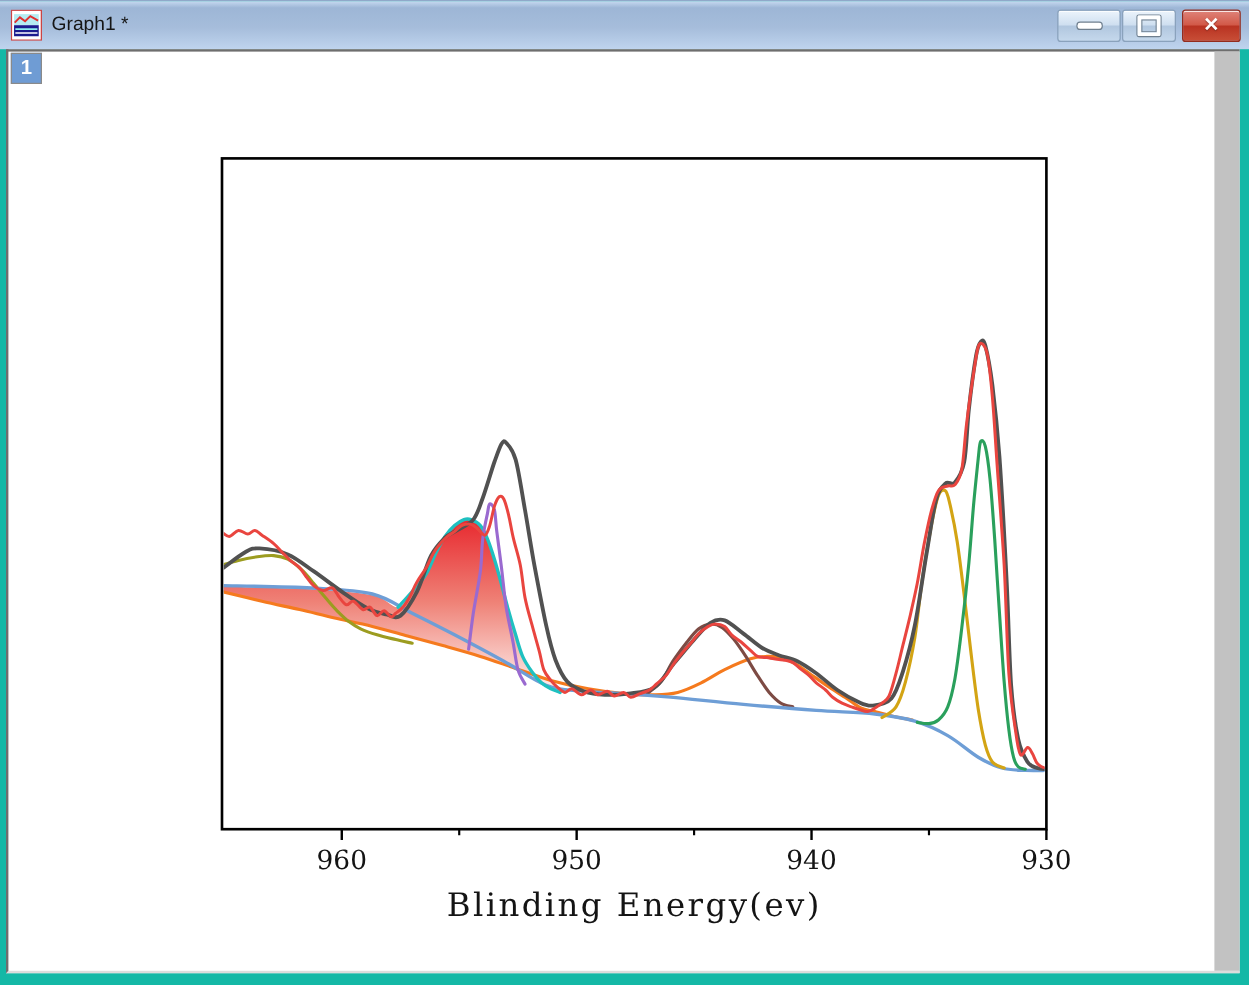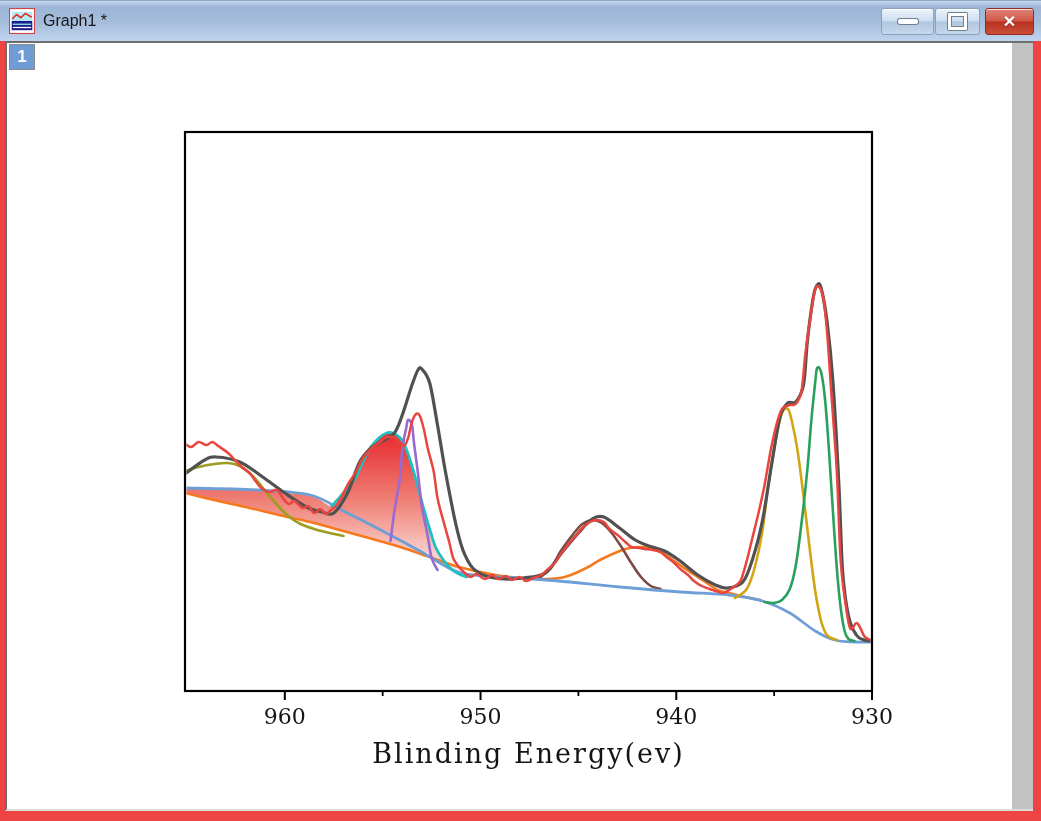--- a/index.html
+++ b/index.html
@@ -1,17 +1,17 @@
 <!DOCTYPE html>
 <html><head>
 <meta charset="utf-8">
 <style>
   html,body{margin:0;padding:0;}
   body{width:1041px;height:821px;font-family:"Liberation Sans",sans-serif;background:#b9d0ea;overflow:hidden;}
-  .window{position:relative;width:1041px;height:821px;background:#ef4444;border-top:1px solid #8fa9c9;box-sizing:border-box;}
+  .window{position:relative;width:1041px;height:821px;background:#14b8a6;border-top:1px solid #8fa9c9;box-sizing:border-box;}
   .titlebar{position:absolute;left:0;top:0;width:1041px;height:40px;
     background:linear-gradient(180deg,#c6d9f0 0%,#9db6d6 14%,#a6bddb 55%,#bfd4ee 100%);}
   .app-icon{position:absolute;left:9px;top:7px;width:26px;height:26px;display:block;}
   .title-text{position:absolute;left:43px;top:0;height:40px;line-height:40px;font-size:16px;color:#161616;}
   .btn{position:absolute;top:7px;height:27px;border-radius:3px;box-sizing:border-box;
     border:1px solid #8aa2bc;background:linear-gradient(180deg,#ecf4fc 0%,#cfdff0 46%,#b1c7df 52%,#c5d8ec 100%);
     box-shadow:inset 0 1px 0 rgba(255,255,255,.8);display:flex;align-items:center;justify-content:center;cursor:pointer;}
   .btn-min{left:881px;width:53px;}
   .btn-max{left:935px;width:45px;}
   .btn-close{left:985px;width:49px;border-color:#932c1f;

